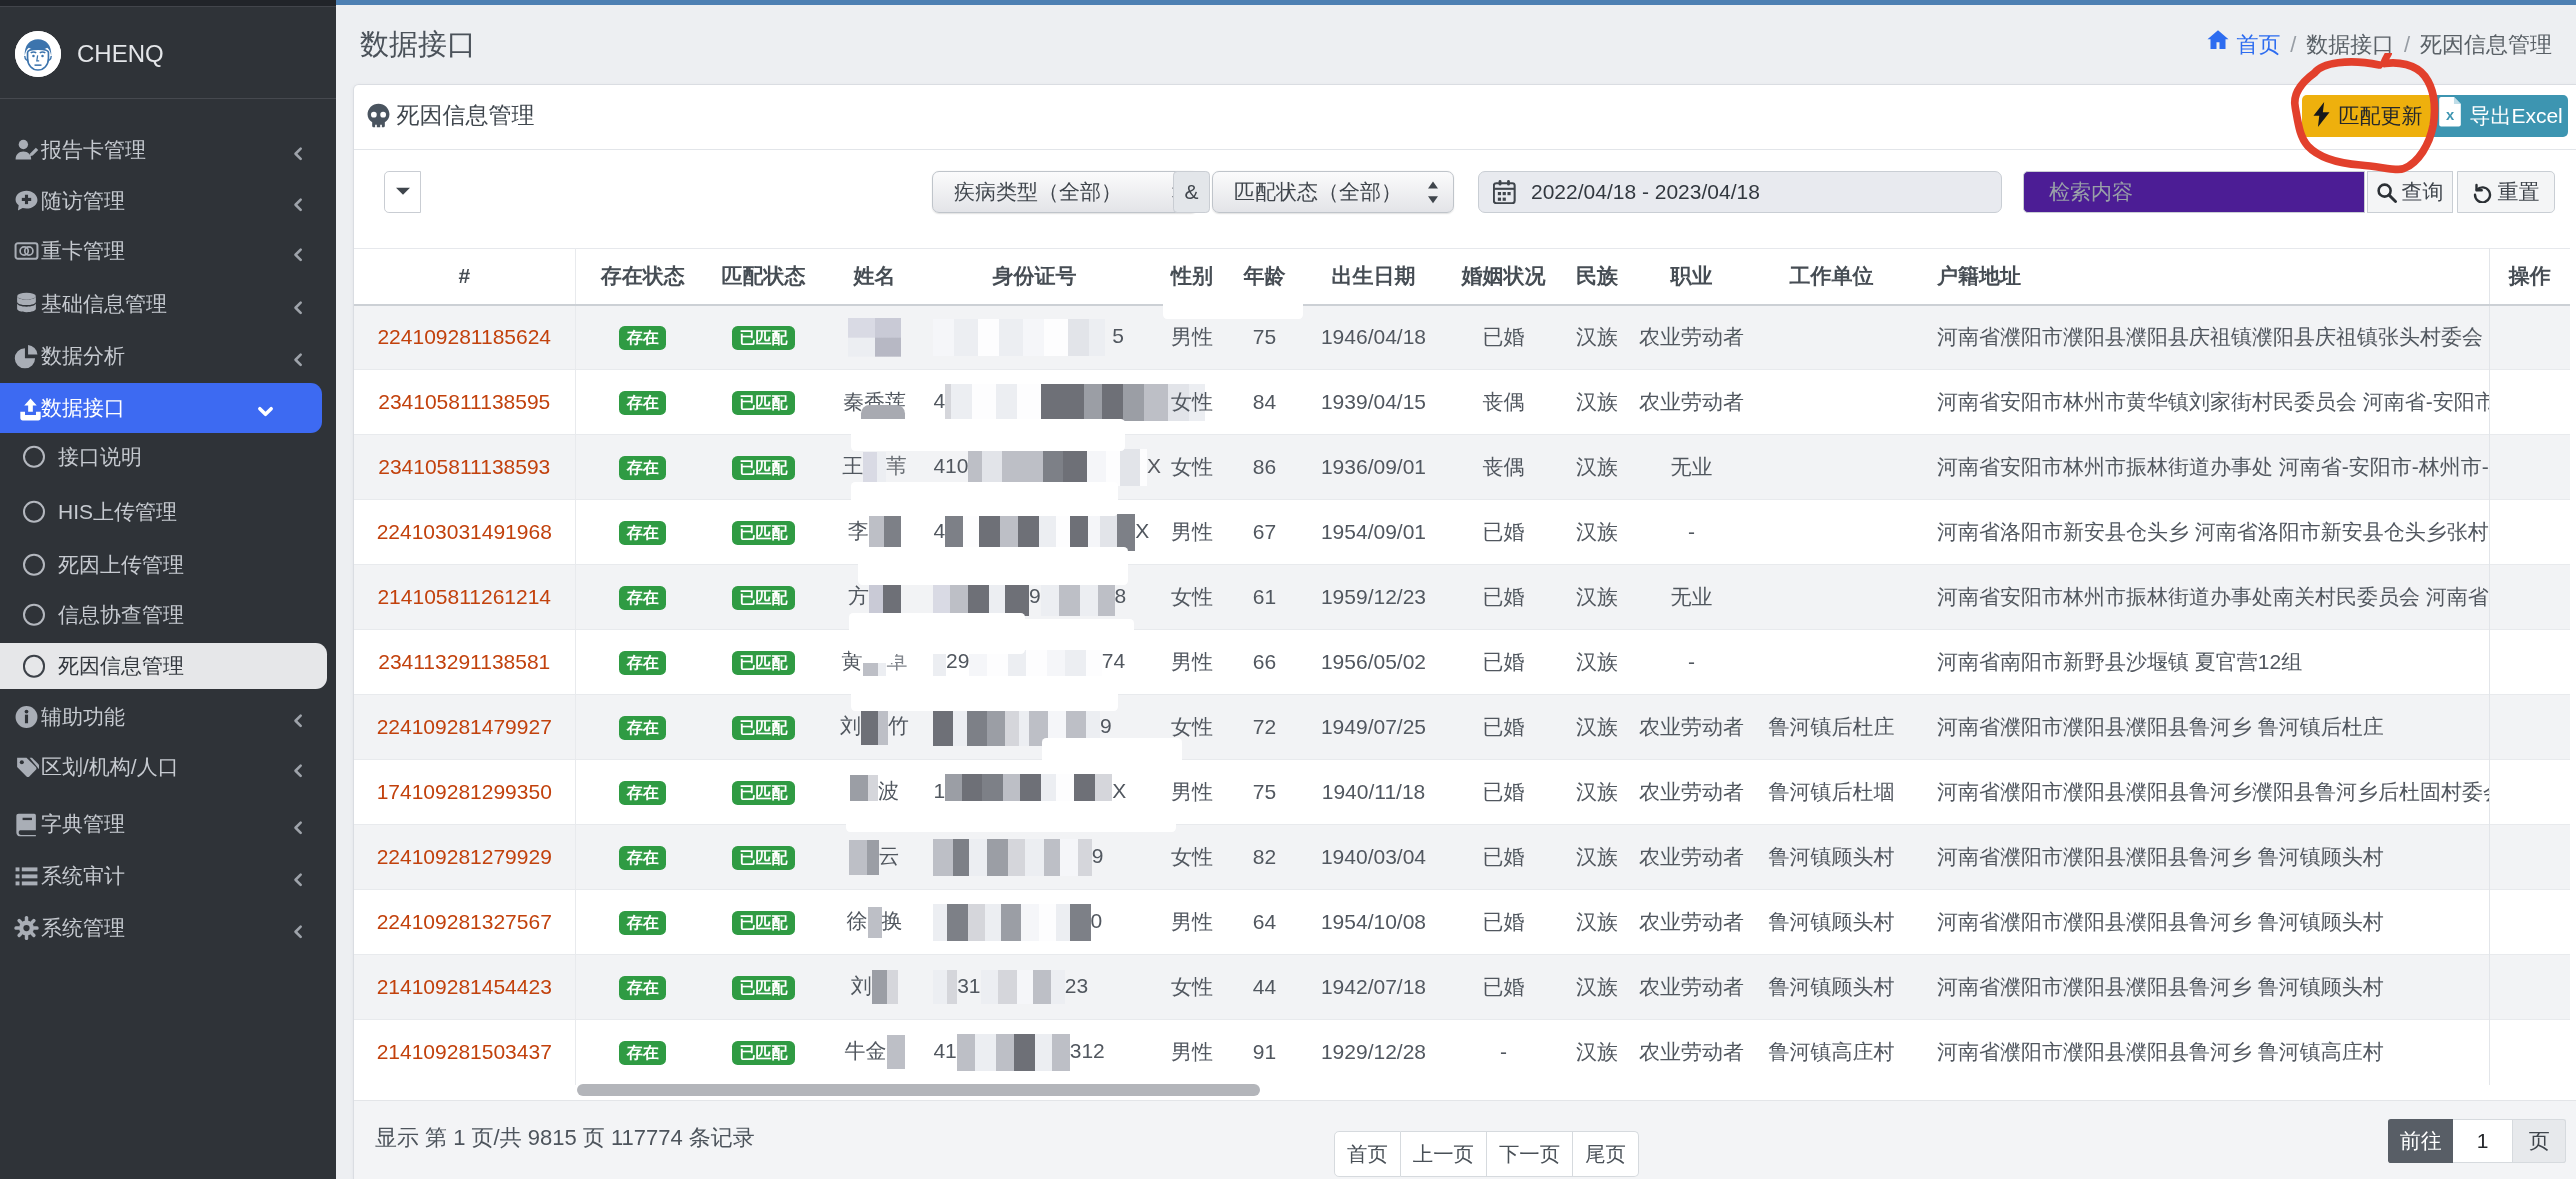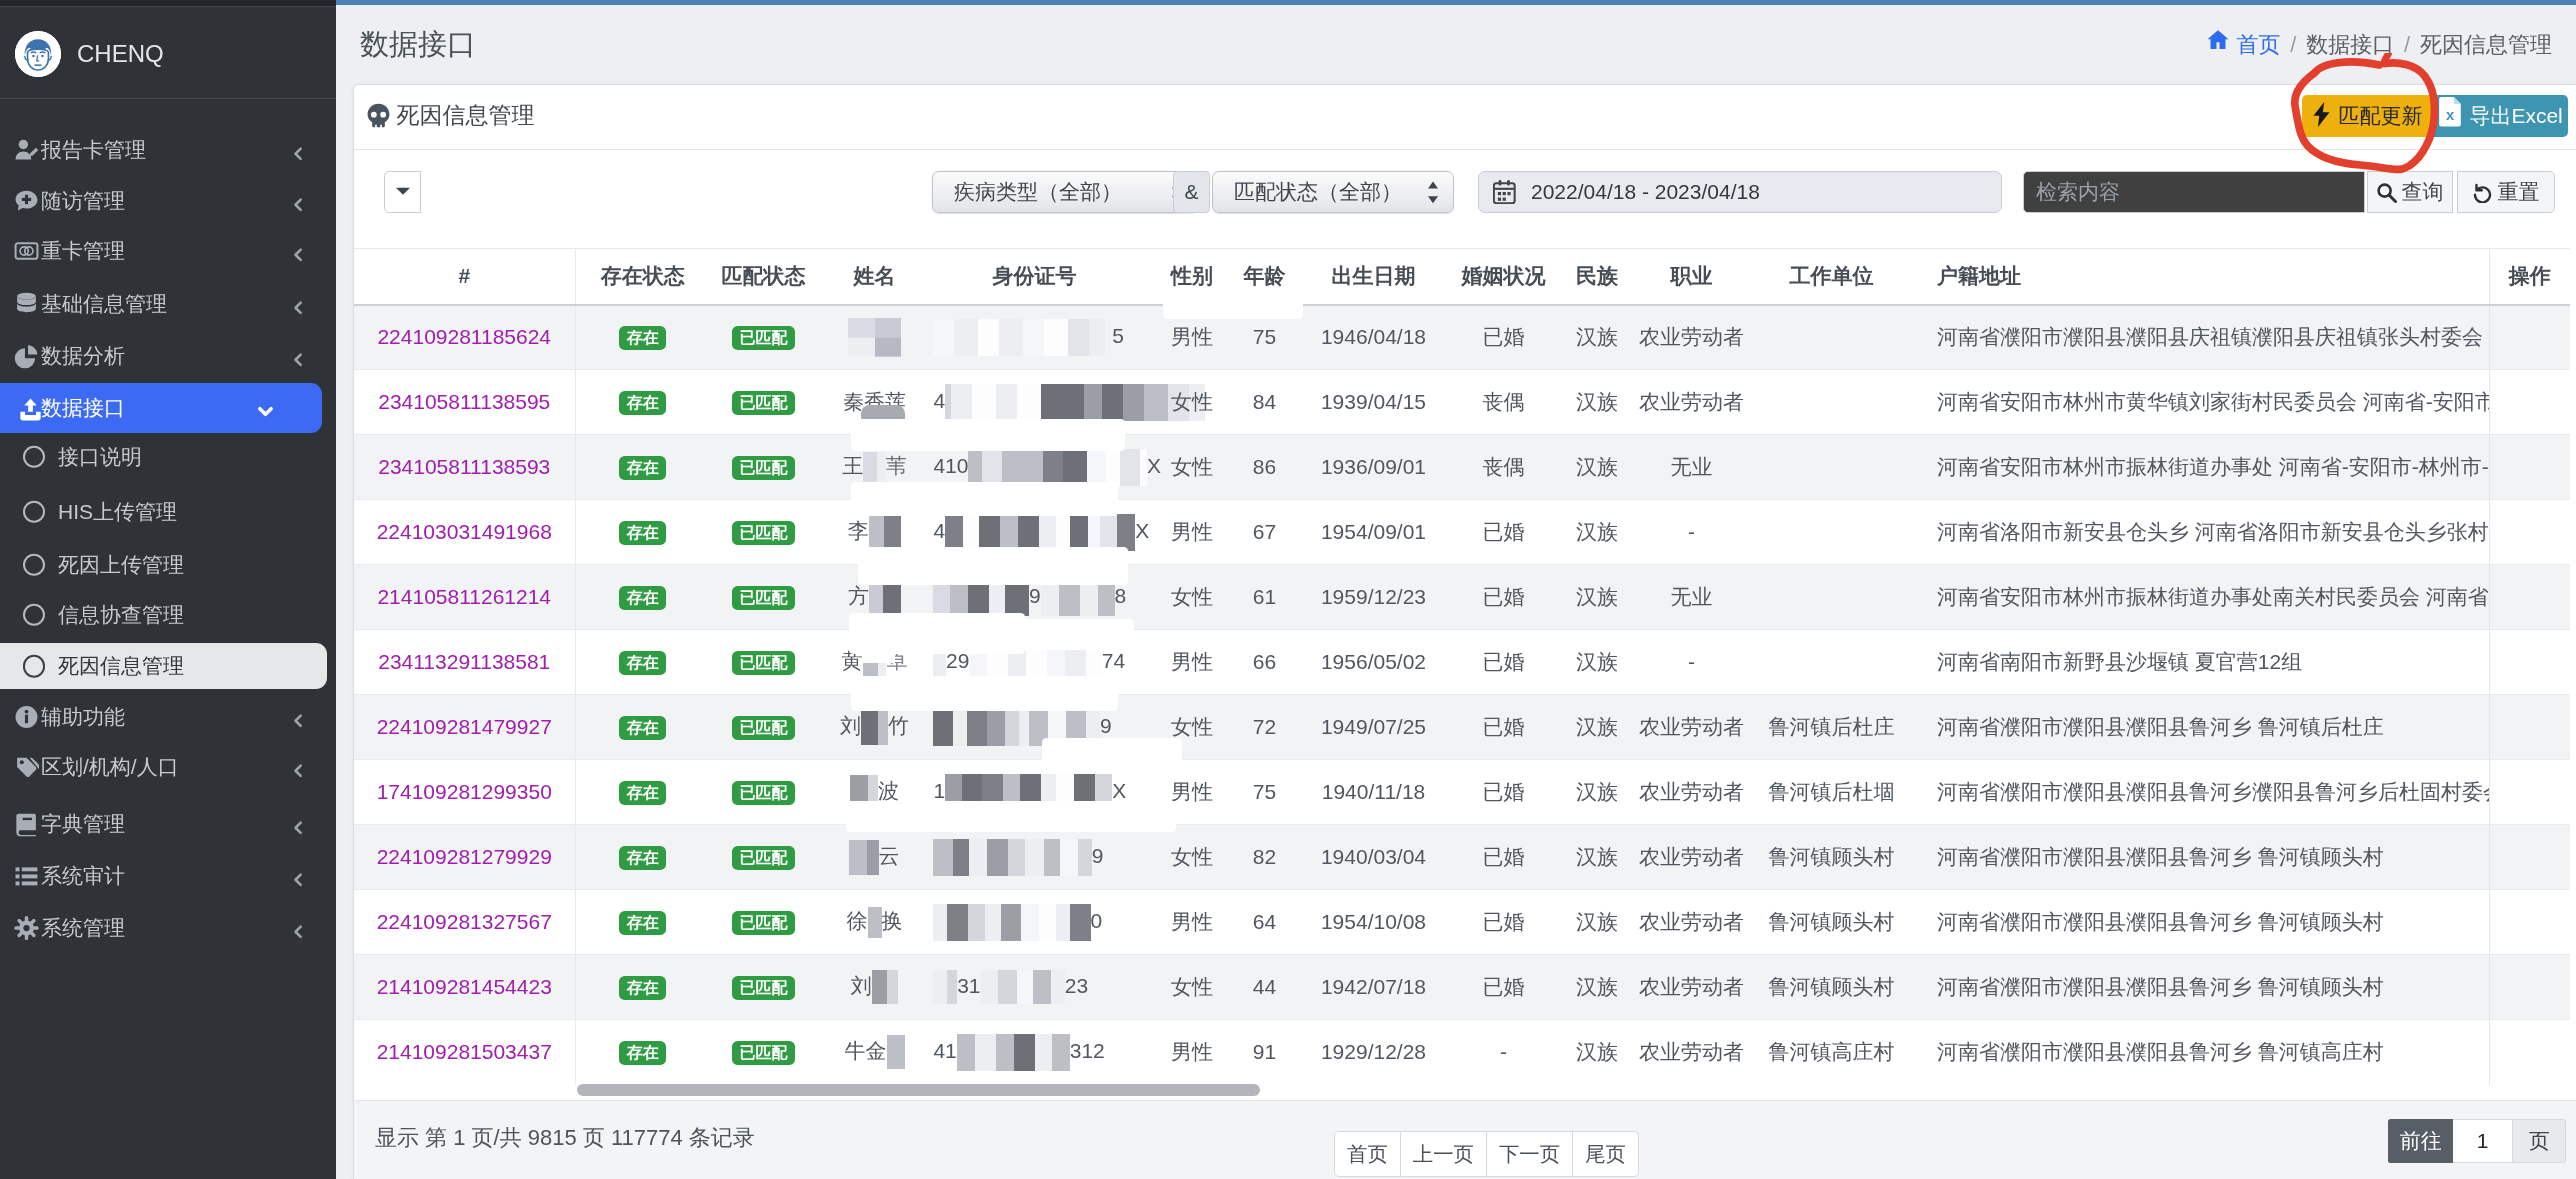--- a/index.html
+++ b/index.html
@@ -47,35 +47,35 @@
   line-height:39px;padding-left:18px;color:#868d95}
 .fsel{background:linear-gradient(#fbfbfc,#e3e4e8);border:1.4px solid #bfc4ca;border-radius:7px;line-height:39px;padding-left:21px;box-shadow:0 0.7px 1.4px rgba(0,0,0,.12)}
 #fsel1{left:578px;width:266px}
 #fsel2{left:858px;width:242px}
 .fsel .ar{position:absolute;right:15.5px;top:50%;width:0;height:0}
 .fsel .up{transform:translateY(-15.5px);border:5.6px solid transparent;border-bottom:7px solid #3f454c}
 .fsel .dn{transform:translateY(4.2px);border:5.6px solid transparent;border-top:7px solid #3f454c}
 #famp{left:819px;width:37px;background:#e3e6ea;border:1.4px solid #c9cdd3;border-radius:4.2px;text-align:center;line-height:39px}
 #fdate{left:1124px;width:524px;background:#e8eaef;border:1.4px solid #c9ced4;border-radius:7px;line-height:39px;color:#32383f}
 #fdate svg{margin:0 15.5px 0 14px;vertical-align:-4.9px}
-#fsearch{left:1669px;width:342px;background:#404040;border:1.4px solid #c9ced4;border-radius:4.9px 0 0 4.9px;line-height:39px;padding-left:12px;color:#99a0a8}
+#fsearch{left:1669px;width:342px;background:#4c1d95;border:1.4px solid #c9ced4;border-radius:4.9px 0 0 4.9px;line-height:39px;padding-left:25px;color:#99a0a8}
 #fquery{left:2013px;width:86px;background:#f4f5f6;border:1.4px solid #c9ced4;line-height:39px;text-align:center}
 #freset{left:2103px;width:98px;background:#f4f5f6;border:1.4px solid #c9ced4;border-radius:0 4.9px 4.9px 0;line-height:39px;text-align:center}
 #fquery svg,#freset svg{vertical-align:-4.2px;margin-right:4.2px}
 
 #tbl{position:absolute;left:0;top:163px;border-collapse:collapse;table-layout:fixed;width:2216px;border-top:1.4px solid #e6e8ec}
 #tbl th{height:56px;font-size:21px;color:#464d54;font-weight:bold;border-bottom:2.8px solid #ccd0d5;white-space:nowrap;overflow:visible;padding:0}
 #tbl td{height:65px;font-size:21px;color:#51575f;text-align:center;padding:0;white-space:nowrap;border-top:1.4px solid #e8eaed}
 #tbl td.idc{text-align:left;padding-left:1.4px}
 #tbl tr.st td{background:#f2f3f5}
 #tbl td.adr,#tbl th.adr{text-align:left;padding-left:39px;overflow:hidden}
 #tbl td.opc,#tbl th.opc{border-left:1.4px solid #e2e5e9}
 #tbl tr td:first-child,#tbl tr th:first-child{border-right:1.4px solid #e8eaed}
 #tbl tbody tr:first-child td{border-top:none}
-a.lk{color:#a21caf;text-decoration:none}
+a.lk{color:#c2410c;text-decoration:none}
 .bdg{display:inline-block;height:24px;line-height:24px;padding:0 7.7px;border-radius:5.6px;background:#2f9b43;color:#fff;font-size:16px;font-weight:bold}
 .mz{display:inline-flex;height:35px;vertical-align:middle}
 .mz i{display:inline-block;height:100%}
 .nmw{position:relative;display:inline-block}
 
 .wb{position:absolute;background:#fff;border-radius:4.2px}
 #hsb{position:absolute;left:223px;top:999px;width:683px;height:12px;border-radius:6.3px;background:#b3b5ba}
 
 #cfoot{position:absolute;left:0;right:0;bottom:0;height:79px;background:#f3f4f6;border-top:1.4px solid #e3e5e8;border-radius:0}
 #fshow{position:absolute;left:21px;top:0;height:79px;line-height:73px;font-size:22px;color:#4d545c}

